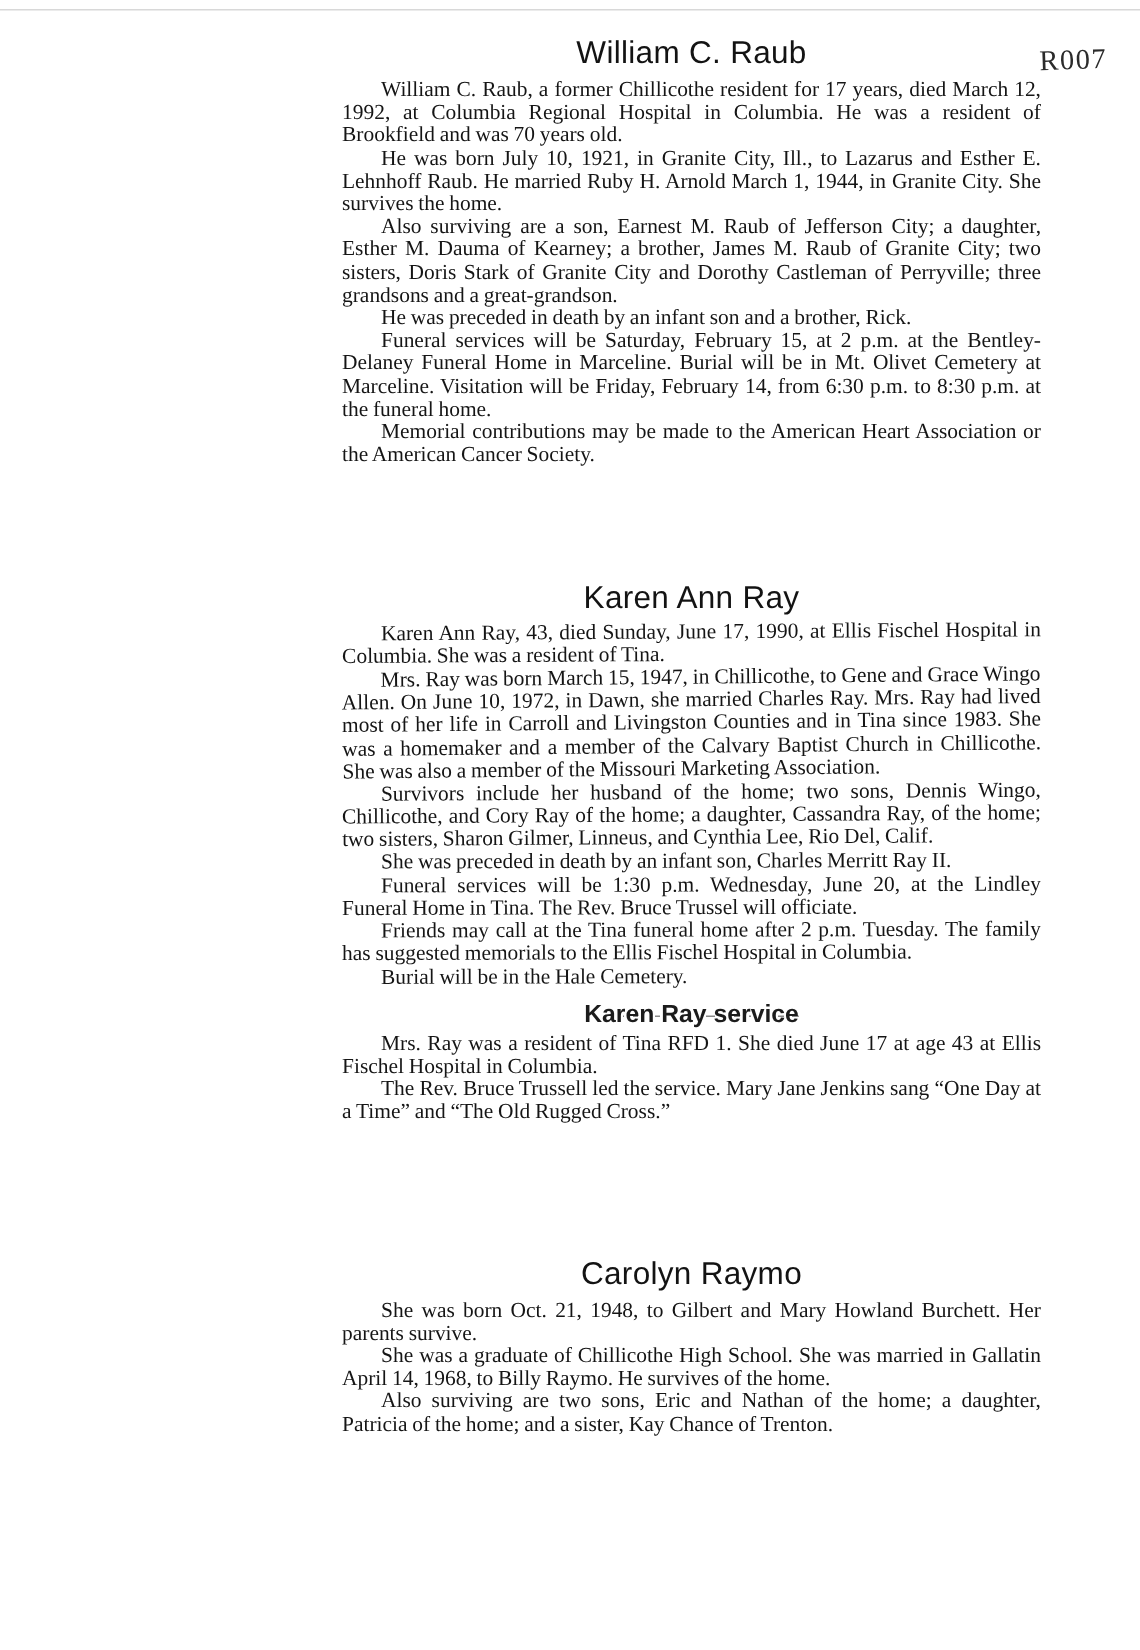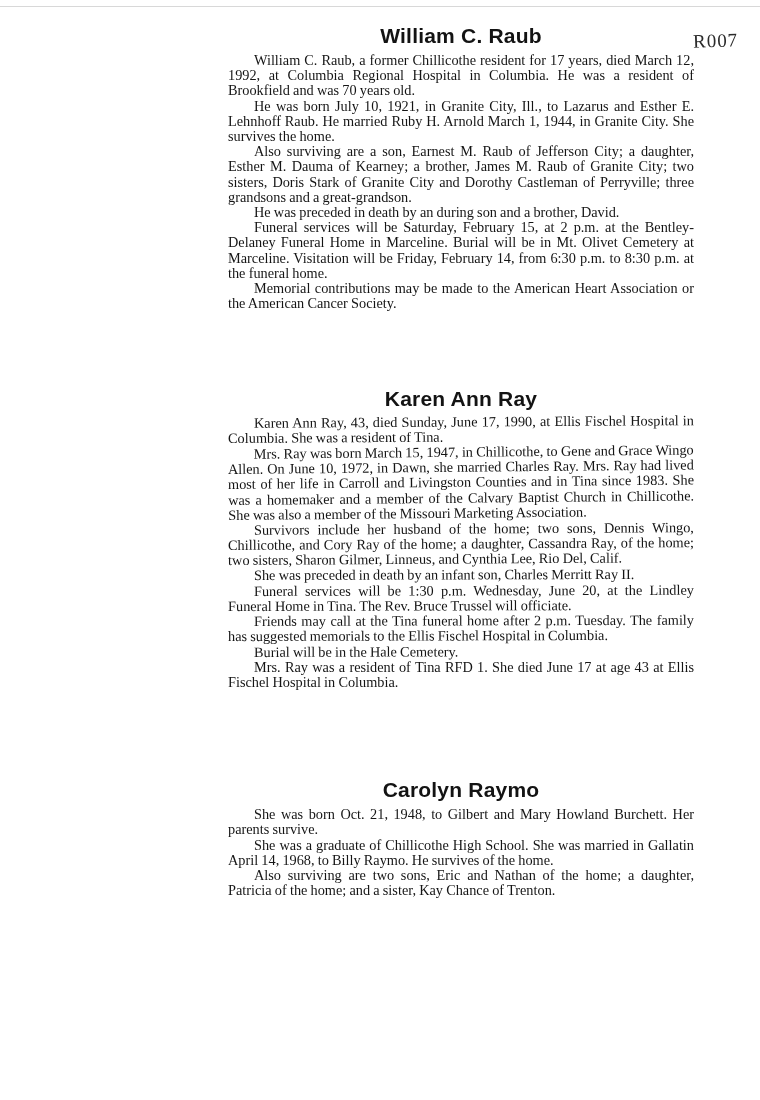--- a/index.html
+++ b/index.html
@@ -45,21 +45,21 @@
     letter-spacing: 1px;
     color: #2b2b2b;
     transform: rotate(-2deg);
   }
   .obit {
     margin-bottom: 0;
   }
   .obit-title {
     text-align: center;
     font-family: "Liberation Sans", sans-serif;
-    font-weight: bold;
+    font-weight: normal;
     font-size: 21px;
     letter-spacing: 0.2px;
     color: #131313;
     margin: 0 0 5px 0;
   }
   .obit-subtitle {
     text-align: center;
     font-family: "Liberation Sans", sans-serif;
     font-weight: bold;
     font-size: 16.5px;
@@ -96,39 +96,41 @@
 
   <div class="archive-mark">R007</div>
 
   <div class="column">
 
     <div class="obit">
       <h2 class="obit-title">William C. Raub</h2>
       <p class="para">William C. Raub, a former Chillicothe resident for 17 years, died March 12, 1992, at Columbia Regional Hospital in Columbia. He was a resident of Brookfield and was 70 years old.</p>
       <p class="para">He was born July 10, 1921, in Granite City, Ill., to Lazarus and Esther E. Lehnhoff Raub. He married Ruby H. Arnold March 1, 1944, in Granite City. She survives the home.</p>
       <p class="para">Also surviving are a son, Earnest M. Raub of Jefferson City; a daughter, Esther M. Dauma of Kearney; a brother, James M. Raub of Granite City; two sisters, Doris Stark of Granite City and Dorothy Castleman of Perryville; three grandsons and a great-grandson.</p>
-      <p class="para">He was preceded in death by an during son and a brother, David.</p>
+      <p class="para">He was preceded in death by an infant son and a brother, Rick.</p>
       <p class="para">Funeral services will be Saturday, February 15, at 2 p.m. at the Bentley-Delaney Funeral Home in Marceline. Burial will be in Mt. Olivet Cemetery at Marceline. Visitation will be Friday, February 14, from 6:30 p.m. to 8:30 p.m. at the funeral home.</p>
       <p class="para">Memorial contributions may be made to the American Heart Association or the American Cancer Society.</p>
     </div>
 
     <div class="spacer-large-1"></div>
     <div class="gap-1"></div>
 
     <div class="obit">
       <h2 class="obit-title">Karen Ann Ray</h2>
       <p class="para skew-a">Karen Ann Ray, 43, died Sunday, June 17, 1990, at Ellis Fischel Hospital in Columbia. She was a resident of Tina.</p>
       <p class="para skew-b">Mrs. Ray was born March 15, 1947, in Chillicothe, to Gene and Grace Wingo Allen. On June 10, 1972, in Dawn, she married Charles Ray. Mrs. Ray had lived most of her life in Carroll and Livingston Counties and in Tina since 1983. She was a homemaker and a member of the Calvary Baptist Church in Chillicothe. She was also a member of the Missouri Marketing Association.</p>
       <p class="para skew-a">Survivors include her husband of the home; two sons, Dennis Wingo, Chillicothe, and Cory Ray of the home; a daughter, Cassandra Ray, of the home; two sisters, Sharon Gilmer, Linneus, and Cynthia Lee, Rio Del, Calif.</p>
       <p class="para skew-c">She was preceded in death by an infant son, Charles Merritt Ray II.</p>
       <p class="para skew-c">Funeral services will be 1:30 p.m. Wednesday, June 20, at the Lindley Funeral Home in Tina. The Rev. Bruce Trussel will officiate.</p>
       <p class="para skew-c">Friends may call at the Tina funeral home after 2 p.m. Tuesday. The family has suggested memorials to the Ellis Fischel Hospital in Columbia.</p>
       <p class="para skew-c">Burial will be in the Hale Cemetery.</p>
 
+      <h3 class="obit-subtitle">Karen Ray service</h3>
       <p class="para">Mrs. Ray was a resident of Tina RFD 1. She died June 17 at age 43 at Ellis Fischel Hospital in Columbia.</p>
+      <p class="para">The Rev. Bruce Trussell led the service. Mary Jane Jenkins sang “One Day at a Time” and “The Old Rugged Cross.”</p>
     </div>
 
     <div class="spacer-large-2"></div>
     <div class="gap-2"></div>
 
     <div class="obit">
       <h2 class="obit-title">Carolyn Raymo</h2>
       <p class="para">She was born Oct. 21, 1948, to Gilbert and Mary Howland Burchett. Her parents survive.</p>
       <p class="para">She was a graduate of Chillicothe High School. She was married in Gallatin April 14, 1968, to Billy Raymo. He survives of the home.</p>
       <p class="para">Also surviving are two sons, Eric and Nathan of the home; a daughter, Patricia of the home; and a sister, Kay Chance of Trenton.</p>

